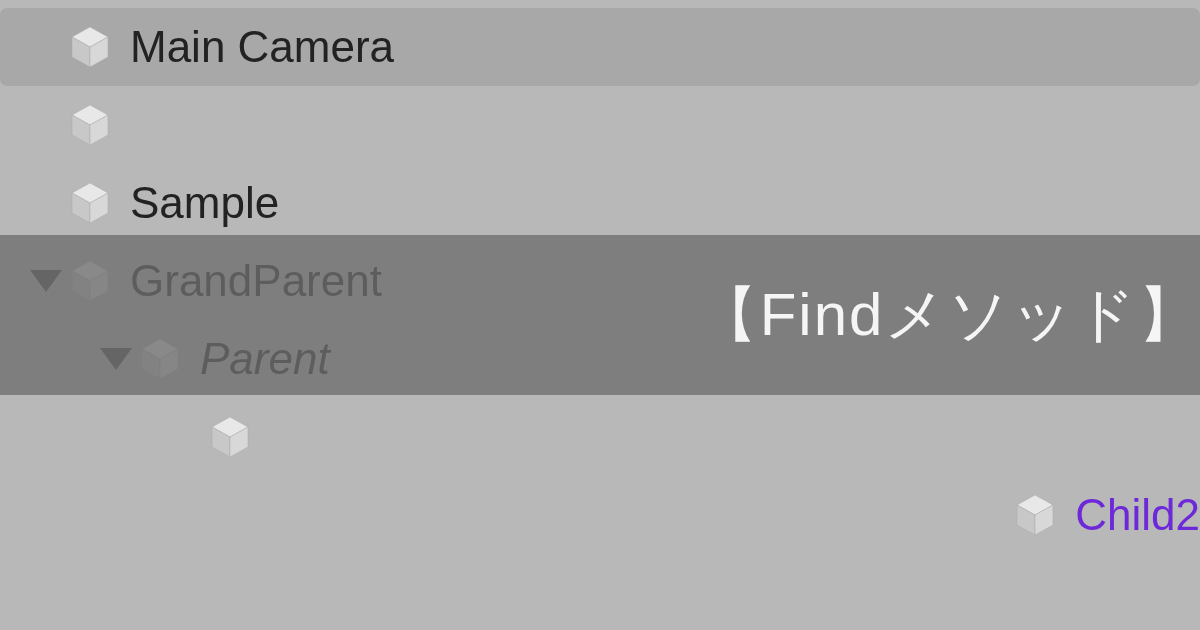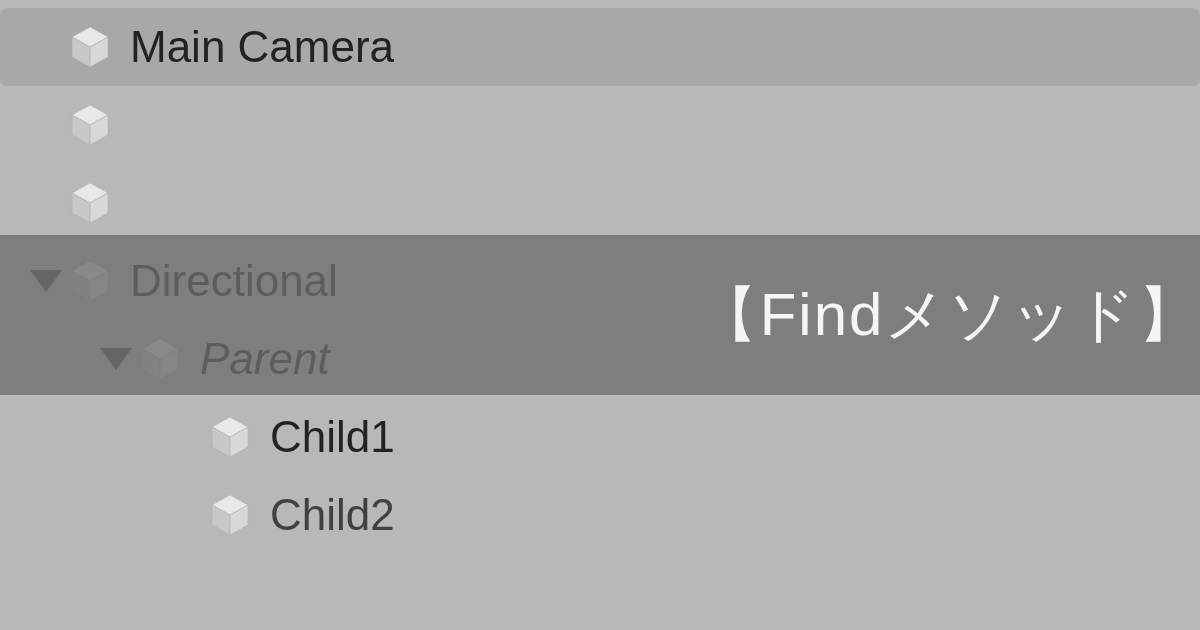--- a/index.html
+++ b/index.html
@@ -23,21 +23,22 @@
       align-items: center;
       height: 78px;
       font-size: 44px;
       color: #222;
     }
     .item.selected {
       background: #a8a8a8;
       border-radius: 7px;
     }
     .item.dimmed {
-      color: #404040;
+      color: #6d28d9;
+      justify-content: flex-end;
     }
     .arrow {
       width: 0;
       height: 0;
       border-left: 16px solid transparent;
       border-right: 16px solid transparent;
       border-top: 22px solid #444;
       margin-right: 6px;
       flex-shrink: 0;
     }
@@ -101,47 +102,47 @@
   <polygon points="40,12 22,22 22,42 40,32" fill="#d8d8d8" stroke="#aaa" stroke-width="0.5"></polygon>
 </svg></div>
     </div>
     <div class="item indent-0">
       <div class="arrow-placeholder"></div>
       <div class="cube-icon"><svg viewBox="0 0 44 44">
   <polygon points="22,2 40,12 22,22 4,12" fill="#e8e8e8" stroke="#aaa" stroke-width="0.5"></polygon>
   <polygon points="4,12 22,22 22,42 4,32" fill="#c8c8c8" stroke="#aaa" stroke-width="0.5"></polygon>
   <polygon points="40,12 22,22 22,42 40,32" fill="#d8d8d8" stroke="#aaa" stroke-width="0.5"></polygon>
 </svg></div>
+      <span class="label">Sample</span>
     </div>
     <div class="item indent-0">
       <div class="arrow"></div>
       <div class="cube-icon"><svg viewBox="0 0 44 44">
   <polygon points="22,2 40,12 22,22 4,12" fill="#e8e8e8" stroke="#aaa" stroke-width="0.5"></polygon>
   <polygon points="4,12 22,22 22,42 4,32" fill="#c8c8c8" stroke="#aaa" stroke-width="0.5"></polygon>
   <polygon points="40,12 22,22 22,42 40,32" fill="#d8d8d8" stroke="#aaa" stroke-width="0.5"></polygon>
 </svg></div>
-      <span class="label">Directional</span>
+      <span class="label">GrandParent</span>
     </div>
     <div class="item indent-1">
       <div class="arrow"></div>
       <div class="cube-icon"><svg viewBox="0 0 44 44">
   <polygon points="22,2 40,12 22,22 4,12" fill="#e8e8e8" stroke="#aaa" stroke-width="0.5"></polygon>
   <polygon points="4,12 22,22 22,42 4,32" fill="#c8c8c8" stroke="#aaa" stroke-width="0.5"></polygon>
   <polygon points="40,12 22,22 22,42 40,32" fill="#d8d8d8" stroke="#aaa" stroke-width="0.5"></polygon>
 </svg></div>
       <span class="label">Parent</span>
     </div>
     <div class="item indent-2">
       <div class="arrow-placeholder"></div>
       <div class="cube-icon"><svg viewBox="0 0 44 44">
   <polygon points="22,2 40,12 22,22 4,12" fill="#e8e8e8" stroke="#aaa" stroke-width="0.5"></polygon>
   <polygon points="4,12 22,22 22,42 4,32" fill="#c8c8c8" stroke="#aaa" stroke-width="0.5"></polygon>
   <polygon points="40,12 22,22 22,42 40,32" fill="#d8d8d8" stroke="#aaa" stroke-width="0.5"></polygon>
 </svg></div>
-      <span class="label">Child1</span>
     </div>
     <div class="item indent-2 dimmed">
       <div class="arrow-placeholder"></div>
       <div class="cube-icon"><svg viewBox="0 0 44 44">
   <polygon points="22,2 40,12 22,22 4,12" fill="#e8e8e8" stroke="#aaa" stroke-width="0.5"></polygon>
   <polygon points="4,12 22,22 22,42 4,32" fill="#c8c8c8" stroke="#aaa" stroke-width="0.5"></polygon>
   <polygon points="40,12 22,22 22,42 40,32" fill="#d8d8d8" stroke="#aaa" stroke-width="0.5"></polygon>
 </svg></div>
       <span class="label">Child2</span>
     </div>

